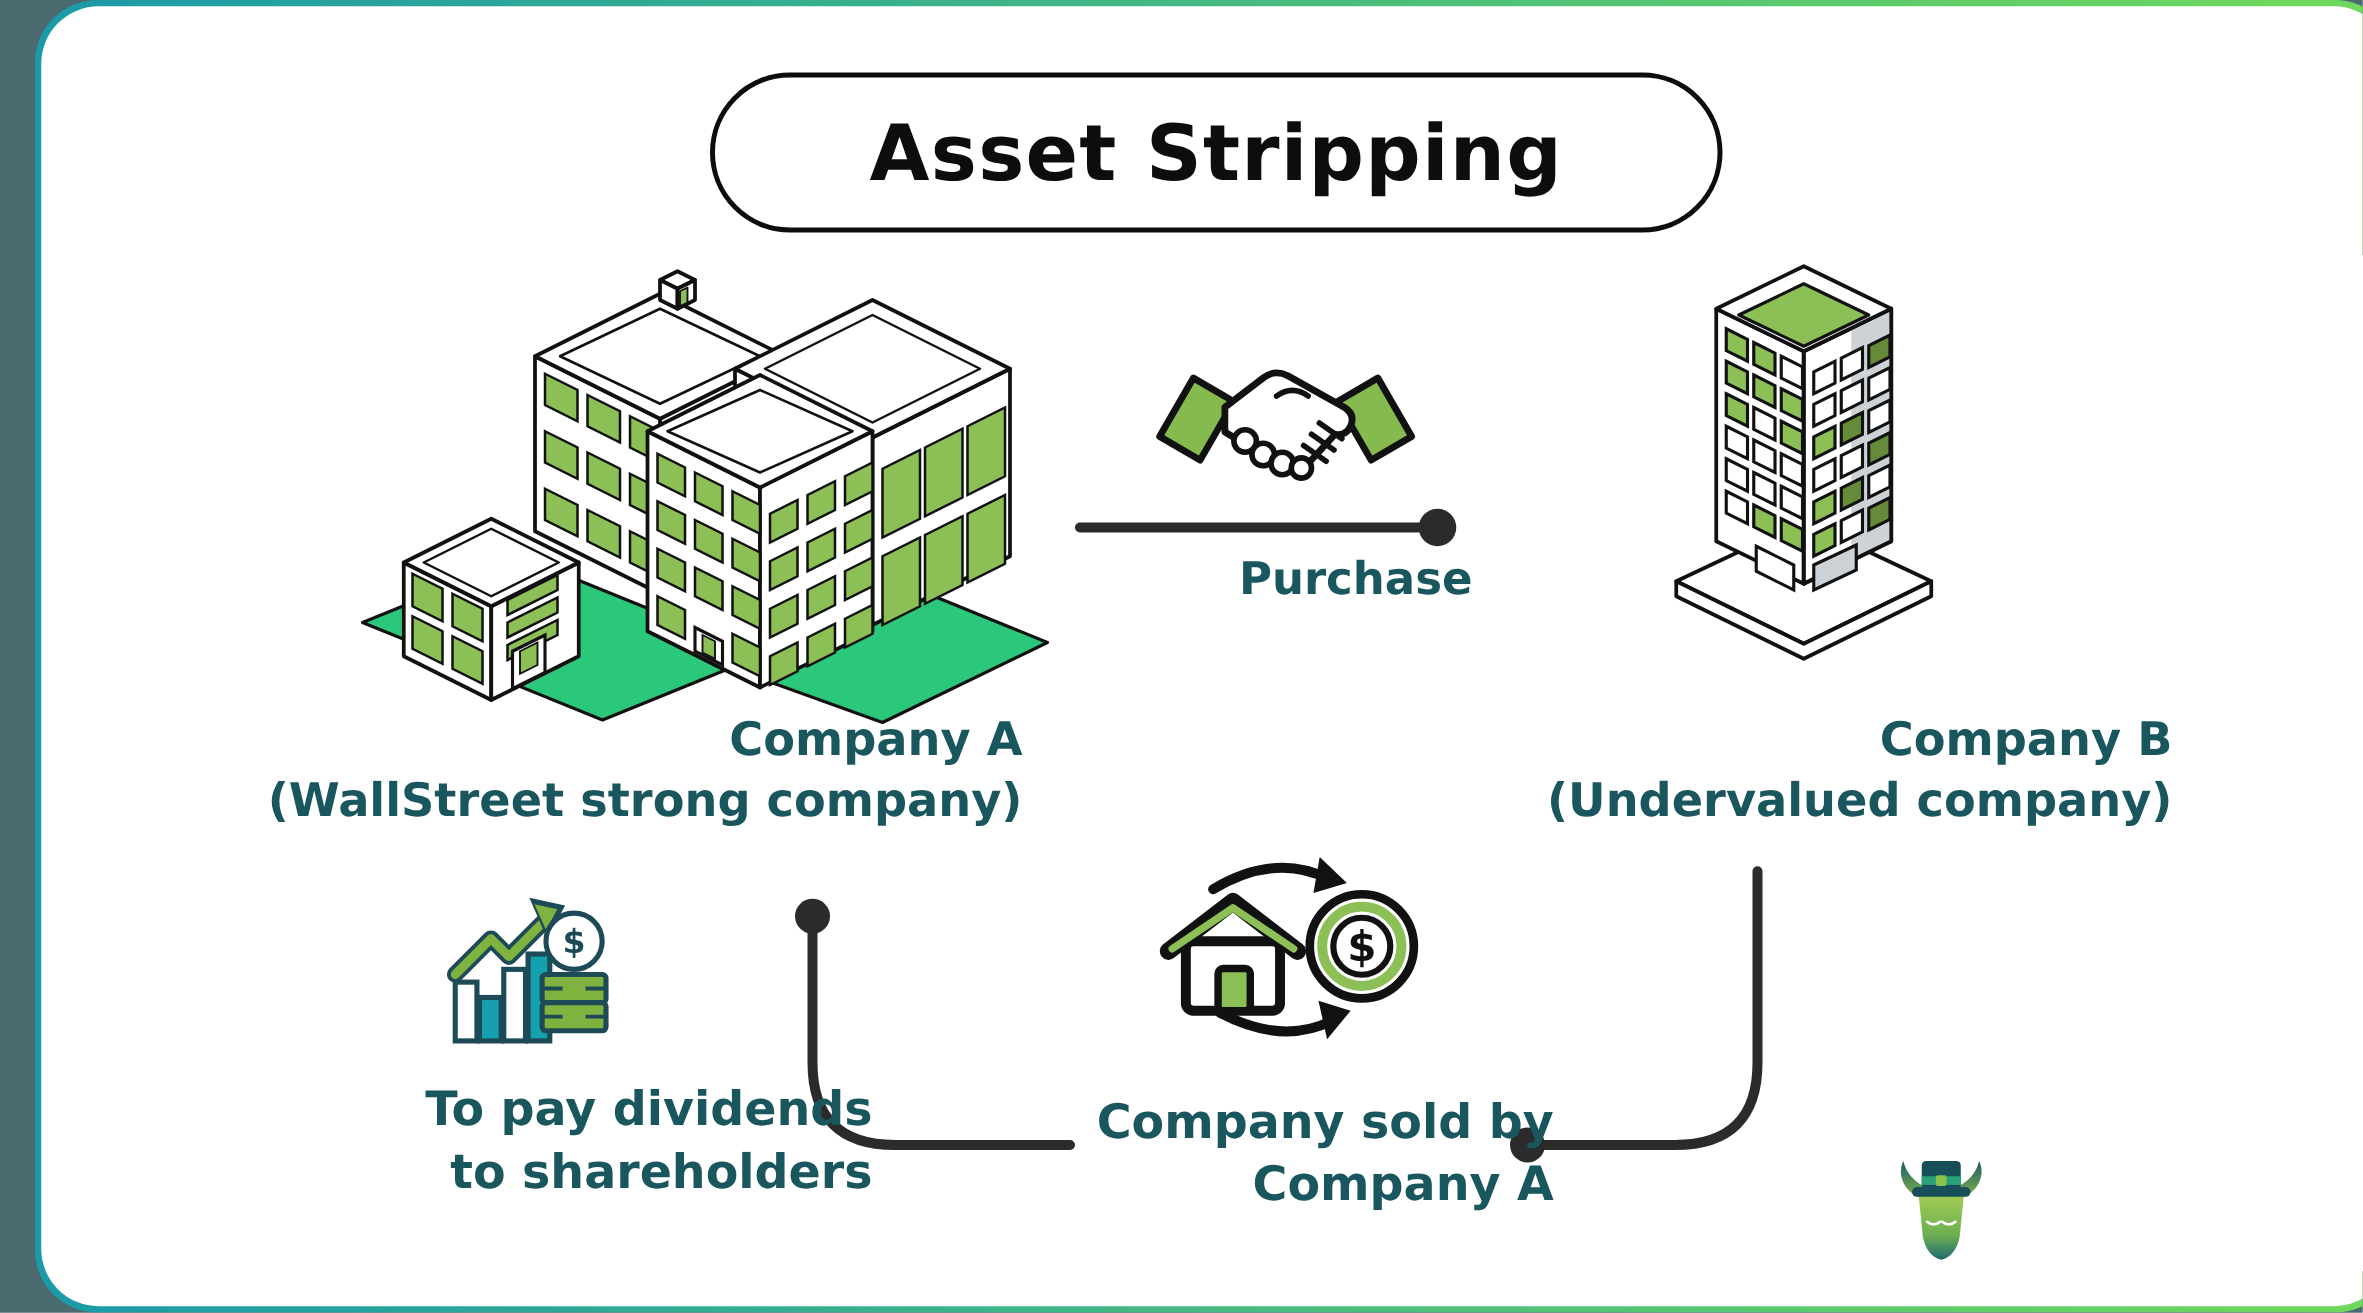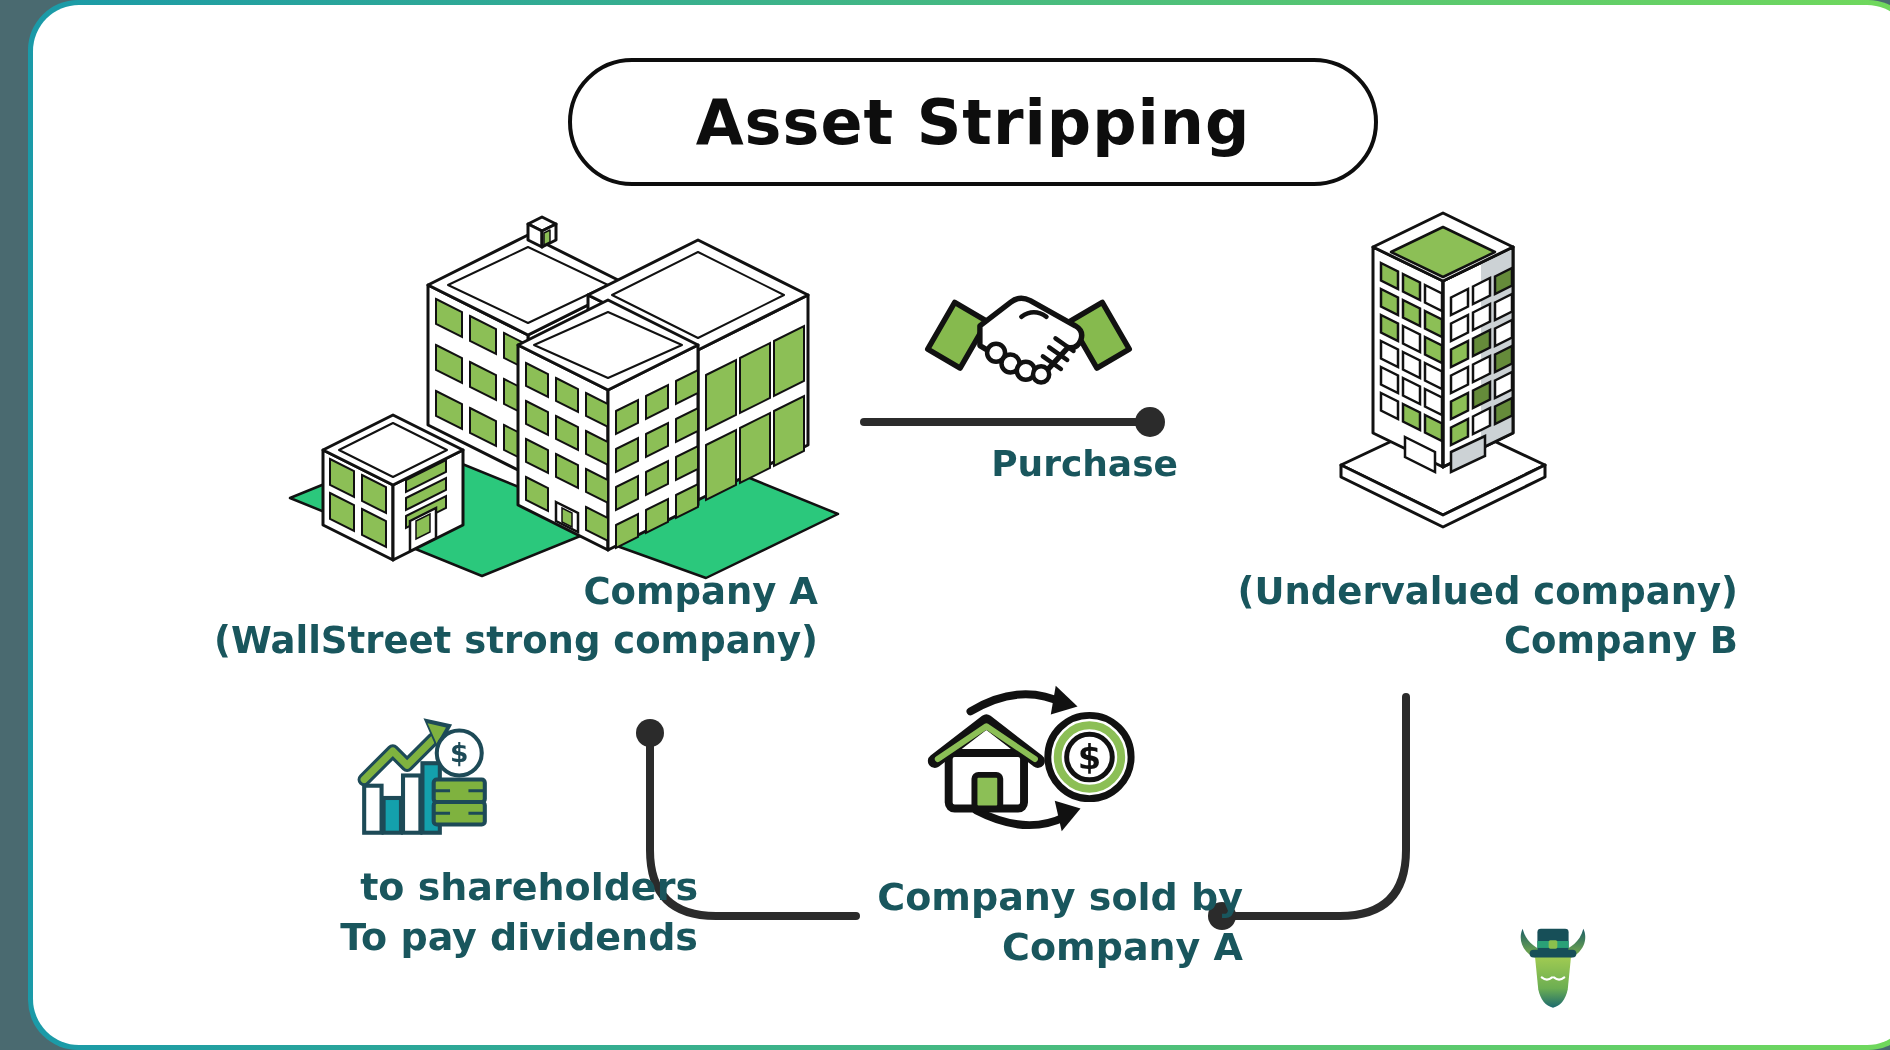--- a/index.html
+++ b/index.html
@@ -238,22 +238,22 @@
   </svg>
 
   <div class="abs label purchase-label" style="left:850px; top:440px; width:300px;">Purchase</div>
 
   <div class="abs label company-label" style="left:90px; top:568px; width:700px;">
     <div>Company A</div>
     <div>(WallStreet strong company)</div>
   </div>
 
   <div class="abs label company-label" style="left:1010px; top:568px; width:700px;">
+    <div>Company B</div>
     <div>(Undervalued company)</div>
-    <div>Company B</div>
   </div>
 
   <svg class="abs" style="left:885px; top:678px;" width="228" height="162" viewBox="0 0 230 160">
     <g stroke="#111" stroke-linecap="round" fill="none">
       <path d="M58,32 Q108,2 152,24" stroke-width="8"></path>
       <polygon points="144,6 166,27 139,35" fill="#111" stroke="none"></polygon>
       <path d="M64,132 Q114,158 154,138" stroke-width="8"></path>
       <polygon points="150,153 169,130 143,122" fill="#111" stroke="none"></polygon>
     </g>
     <g>
@@ -288,22 +288,22 @@
       <rect x="76" y="88" width="50" height="22" rx="3" fill="#7fb23f" stroke="#1d4a57" stroke-width="4"></rect>
       <path d="M76,77 H92 M110,77 H126 M76,99 H92 M110,99 H126" stroke="#1d4a57" stroke-width="3"></path>
     </g>
     <g>
       <circle cx="101" cy="40" r="22" fill="#fff" stroke="#1d4a57" stroke-width="4"></circle>
       <text x="101" y="49" text-anchor="middle" font-size="26" font-weight="bold" font-family="DejaVu Sans, sans-serif" fill="#1d4a57">$</text>
     </g>
   </svg>
 
   <div class="abs label flow-label" style="left:130px; top:862px; width:540px;">
+    <div>To pay dividends</div>
     <div>to shareholders</div>
-    <div>To pay dividends</div>
   </div>
 
   <div class="abs label flow-label" style="left:795px; top:872px; width:420px;">
     <div>Company sold by</div>
     <div>Company A</div>
   </div>
 
   <div class="logo">
     <svg width="78" height="90" viewBox="0 0 90 100">
       <defs>

